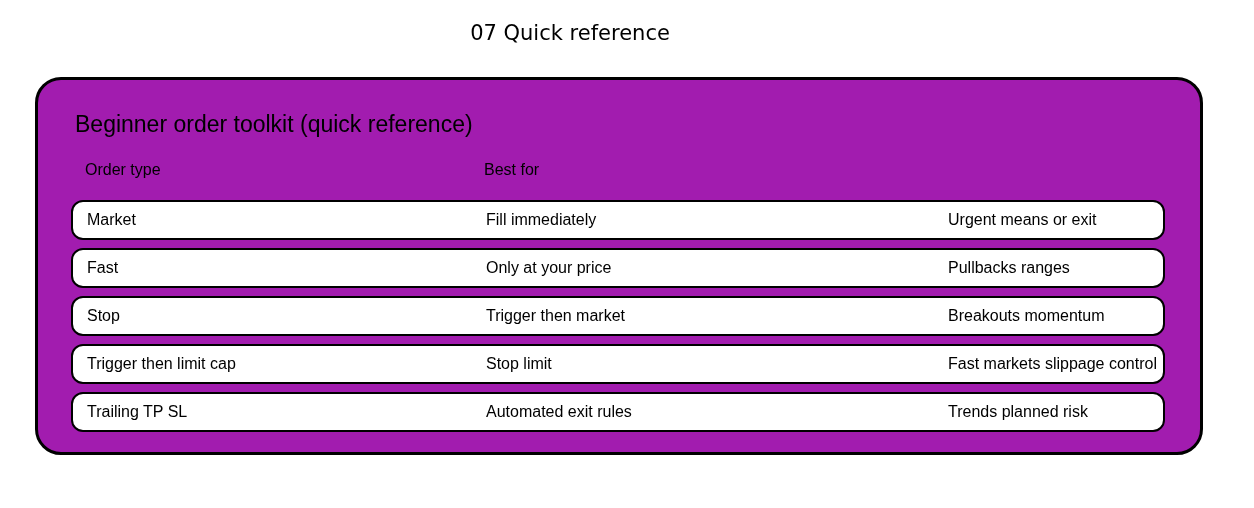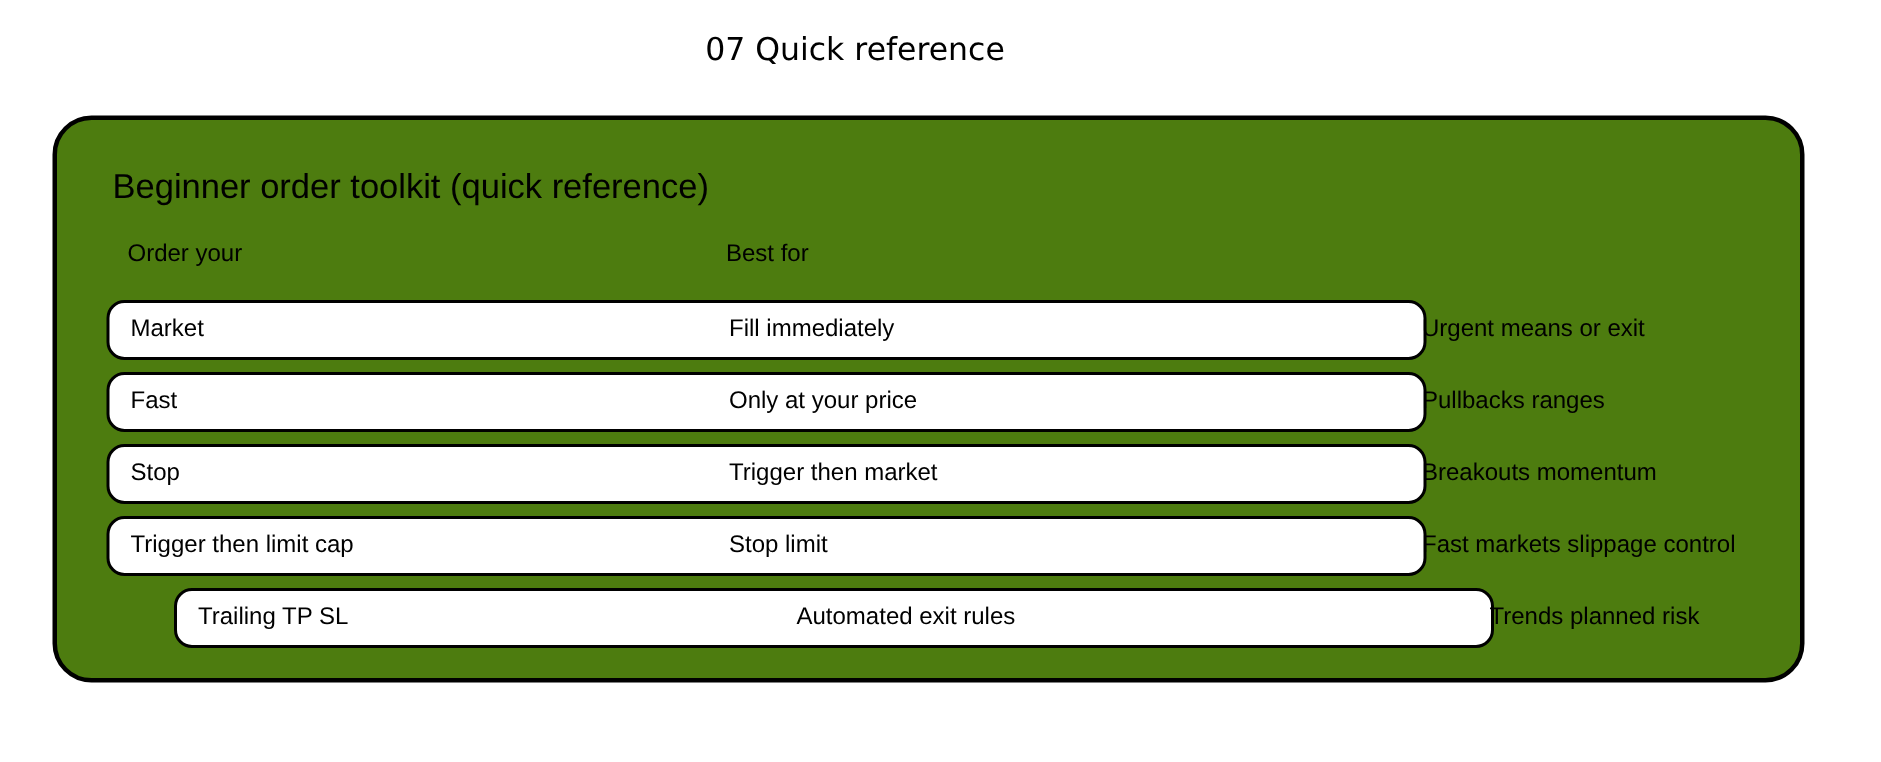--- a/index.html
+++ b/index.html
@@ -20,21 +20,21 @@
     font-size: 21px;
     color: #000000;
   }
 
   .panel {
     position: absolute;
     left: 35px; top: 77px;
     width: 1168px; height: 378px;
     border: 3.5px solid #000000;
     border-radius: 26px;
-    background: #4d7c0f;
+    background: #a21caf;
   }
 
   .panel-heading {
     position: absolute;
     left: 37px; top: 31px;
     font-size: 23px;
     color: #000000;
     white-space: nowrap;
   }
 
@@ -52,44 +52,44 @@
     font-size: 16px;
   }
 
   .rows {
     position: absolute;
     left: 33px; top: 120px;
     width: 1094px;
   }
 
   .row-box {
-    width: 880px; height: 40px;
+    width: 1094px; height: 40px;
     margin-bottom: 8px;
     border: 2.5px solid #000000;
     border-radius: 12px;
     background: #ffffff;
     font-size: 16px;
   }
-  .row-box:last-child { margin-bottom: 0; margin-left: 45px; }
+  .row-box:last-child { margin-bottom: 0; }
 
   .cell { white-space: nowrap; overflow: visible; }
 </style>
 </head>
 <body>
 
 <div class="page">
 
   <div class="page-title">07 Quick reference</div>
 
   <div class="panel">
 
     <div class="panel-heading">Beginner order toolkit (quick reference)</div>
 
     <div class="header-row cols">
-      <div class="cell">Order your</div>
+      <div class="cell">Order type</div>
       <div class="cell">Best for</div>
     </div>
 
     <div class="rows">
 
       <div class="row-box cols">
         <div class="cell">Market</div>
         <div class="cell">Fill immediately</div>
         <div class="cell">Urgent means or exit</div>
       </div>

